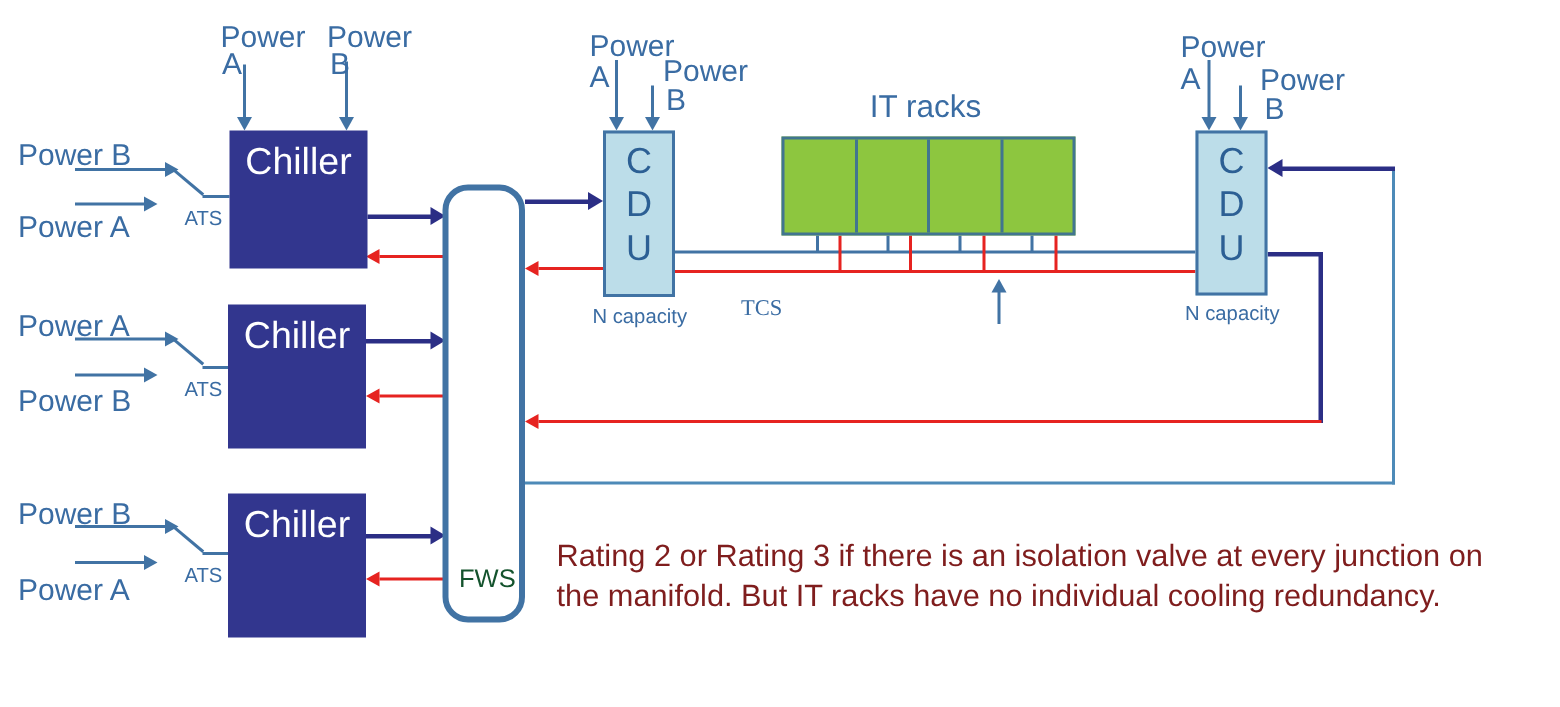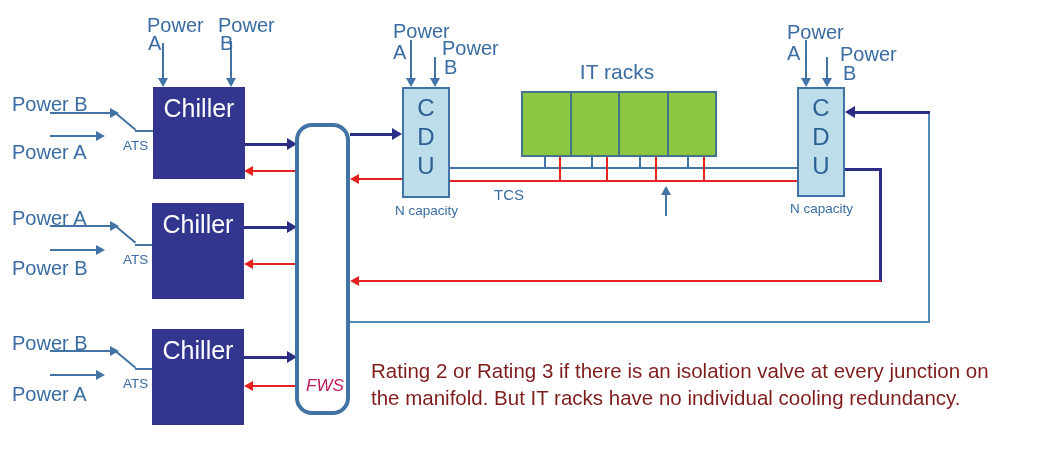--- a/index.html
+++ b/index.html
@@ -19,21 +19,21 @@
   .ar-d{border-top:9px solid var(--c);border-left:5px solid transparent;border-right:5px solid transparent;}
   .ar-r.sm{border-left-width:9px;border-top-width:5px;border-bottom-width:5px;}
   .ar-l.sm{border-right-width:9px;border-top-width:5px;border-bottom-width:5px;}
 
   .lbl{position:absolute;color:#3a6ca3;font-size:20px;white-space:nowrap;}
   .lbl.small{font-size:13.5px;}
   .ctr{text-align:center;}
 
   .chiller{position:absolute;background:#32368e;color:#ffffff;font-size:25px;text-align:center;padding-top:7px;box-sizing:border-box;}
   .manifold{position:absolute;left:295px;top:123px;width:55px;height:292px;background:#ffffff;border:4px solid #4173a4;border-radius:17px;box-sizing:border-box;}
-  .fws{position:absolute;left:7px;bottom:15px;color:#be185d;font-size:17px;font-style:italic;}
+  .fws{position:absolute;left:7px;bottom:15px;color:#14532d;font-size:17px;}
   .cdu{position:absolute;width:48px;background:#bcdde9;border:2px solid #4173a4;box-sizing:border-box;color:#2c5f94;font-size:24px;text-align:center;padding-top:4px;}
   .cdu div{line-height:29px;}
   .racks{position:absolute;left:521px;top:91px;width:196px;height:66px;display:flex;background:#8dc63f;border:2px solid #41758f;box-sizing:border-box;}
   .rack{flex:1;border-left:2px solid #41758f;}
   .rack:first-child{border-left:none;}
   .diag{position:absolute;width:25px;height:2px;background:var(--c);transform:rotate(40deg);transform-origin:0 0;}
   .caption{position:absolute;left:371px;top:357px;width:670px;color:#7f1d1d;font-size:20.5px;line-height:27px;}
   .note{position:absolute;left:600px;top:223px;color:#3a6ca3;font-size:15px;line-height:20px;}
 </style>
 </head>
@@ -173,21 +173,21 @@
   <div class="lbl" style="left:444px;top:56px;">B</div>
   <div class="lbl small ctr" style="left:389px;top:203px;width:75px;">N capacity</div>
 
   <div class="lbl" style="left:787px;top:21px;">Power</div>
   <div class="lbl" style="left:787px;top:42px;">A</div>
   <div class="lbl" style="left:840px;top:43px;">Power</div>
   <div class="lbl" style="left:843px;top:62px;">B</div>
   <div class="lbl small ctr" style="left:784px;top:201px;width:75px;">N capacity</div>
 
   <div class="lbl ctr" style="left:537px;top:60px;width:160px;font-size:21px;">IT racks</div>
-  <div class="lbl" style="left:494px;top:186px;font-size:15px;">TCS</div>
+  <div class="lbl" style="left:494px;top:198px;font-size:15px;font-family:Liberation Serif, serif;">TCS</div>
 
 
   <div class="caption">
     <div>Rating 2 or Rating 3 if there is an isolation valve at every junction on</div>
     <div>the manifold. But IT racks have no individual cooling redundancy.</div>
   </div>
 
 </div>
 
 </body></html>

